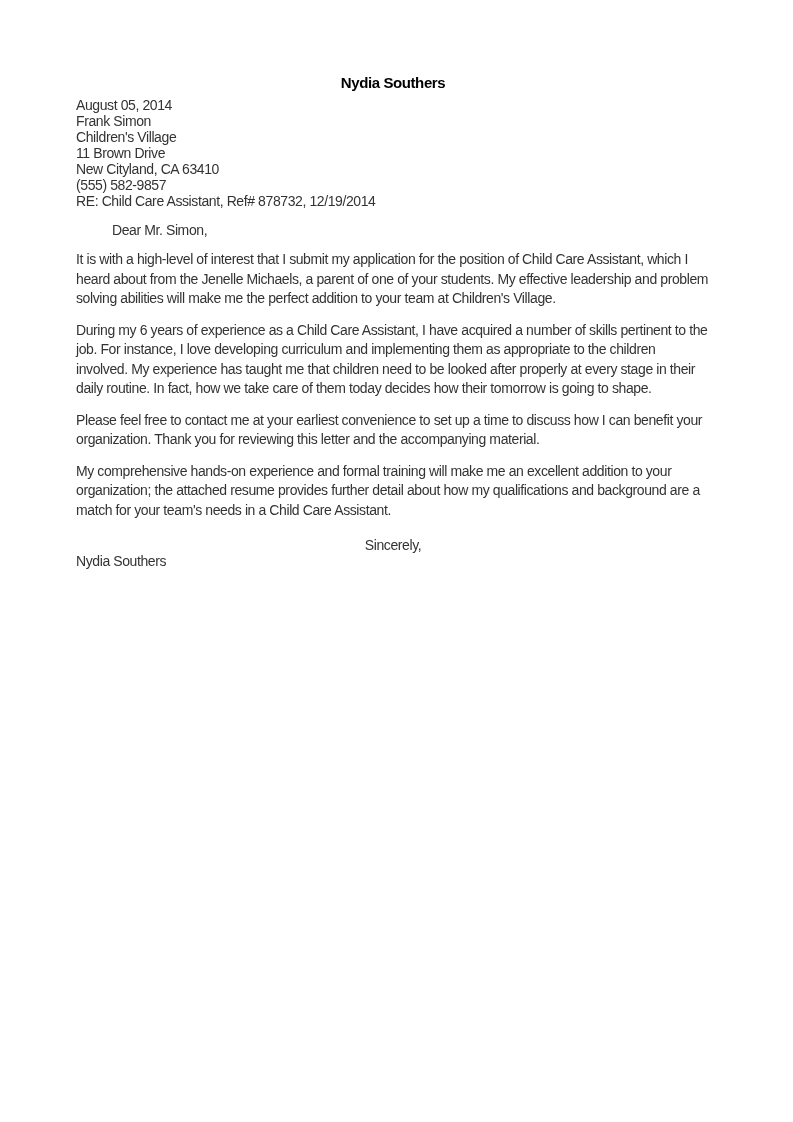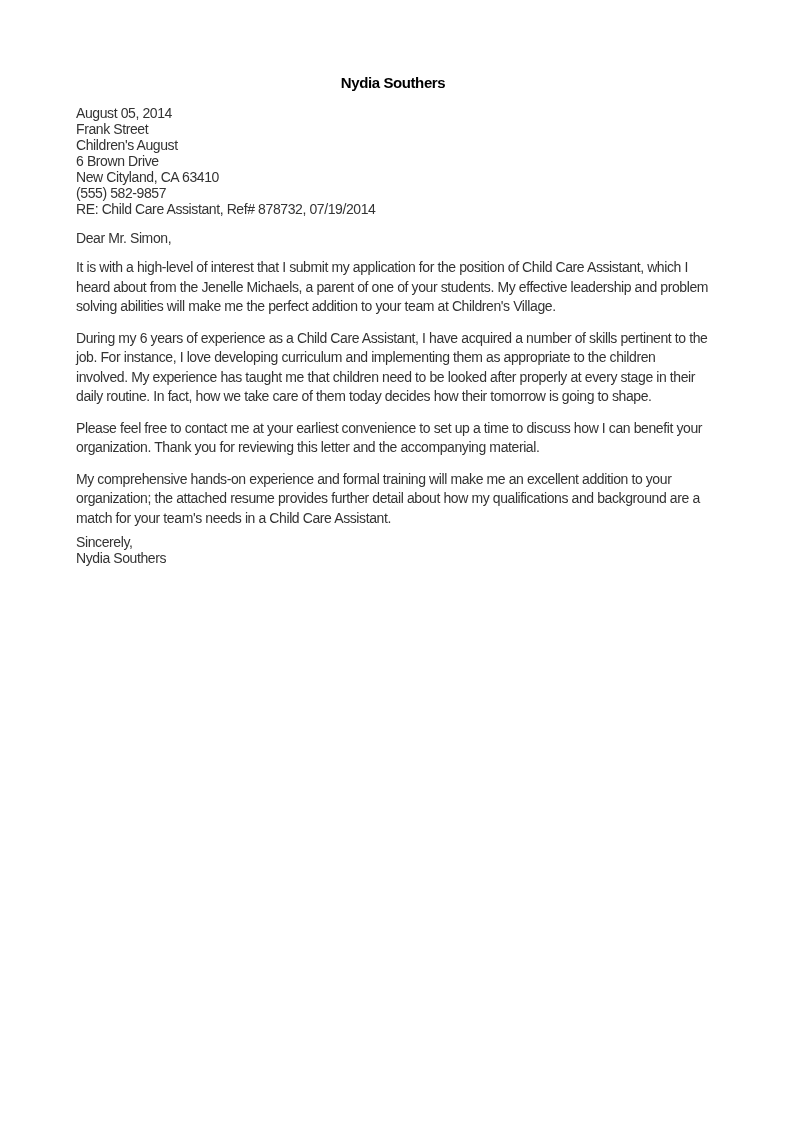--- a/index.html
+++ b/index.html
@@ -30,60 +30,62 @@
   .sender-name {
     font-size: 15px;
     font-weight: bold;
     color: #000000;
     line-height: 16px;
   }
   .sender-line {
     line-height: 16px;
   }
   .meta-block {
-    margin-top: 14px;
+    margin-top: 6px;
   }
   .meta-line {
     line-height: 16px;
     white-space: pre-wrap;
   }
   .salutation {
     margin-top: 13px;
     line-height: 16px;
+    margin-left: 36px;
   }
   .body-paragraph {
     margin: 12px 0 0 0;
     line-height: 19.5px;
   }
   .closing {
-    margin-top: 6px;
+    margin-top: 17px;
     line-height: 16px;
+    text-align: center;
   }
   .signature {
     line-height: 16px;
   }
 </style>
 </head>
 <body>
 
 <div class="page">
   <div class="letter">
 
     <div class="letter-header">
       <div class="sender-name">Nydia Southers</div>
     </div>
 
     <div class="meta-block">
       <div class="meta-line">August 05, 2014</div>
-      <div class="meta-line">Frank Street</div>
-      <div class="meta-line">Children's August</div>
-      <div class="meta-line">6 Brown Drive</div>
+      <div class="meta-line">Frank Simon</div>
+      <div class="meta-line">Children's Village</div>
+      <div class="meta-line">11 Brown Drive</div>
       <div class="meta-line">New Cityland, CA 63410</div>
       <div class="meta-line">(555) 582-9857</div>
-      <div class="meta-line">RE: Child Care Assistant, Ref# 878732, 07/19/2014</div>
+      <div class="meta-line">RE: Child Care Assistant, Ref# 878732, 12/19/2014</div>
     </div>
 
     <div class="salutation">Dear Mr. Simon,</div>
 
     <p class="body-paragraph">It is with a high-level of interest that I submit my application for the position of Child Care Assistant, which I heard about from the Jenelle Michaels, a parent of one of your students. My effective leadership and problem solving abilities will make me the perfect addition to your team at Children's Village.</p>
     <p class="body-paragraph">During my 6 years of experience as a Child Care Assistant, I have acquired a number of skills pertinent to the job. For instance, I love developing curriculum and implementing them as appropriate to the children involved. My experience has taught me that children need to be looked after properly at every stage in their daily routine. In fact, how we take care of them today decides how their tomorrow is going to shape.</p>
     <p class="body-paragraph">Please feel free to contact me at your earliest convenience to set up a time to discuss how I can benefit your organization. Thank you for reviewing this letter and the accompanying material.</p>
     <p class="body-paragraph">My comprehensive hands-on experience and formal training will make me an excellent addition to your organization; the attached resume provides further detail about how my qualifications and background are a match for your team's needs in a Child Care Assistant.</p>
 
     <div class="closing">Sincerely,</div>

